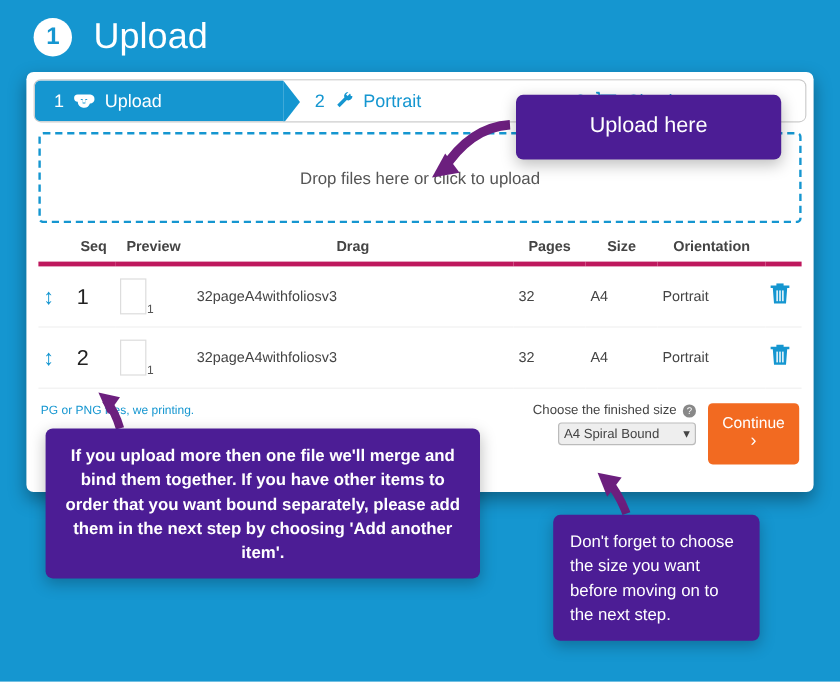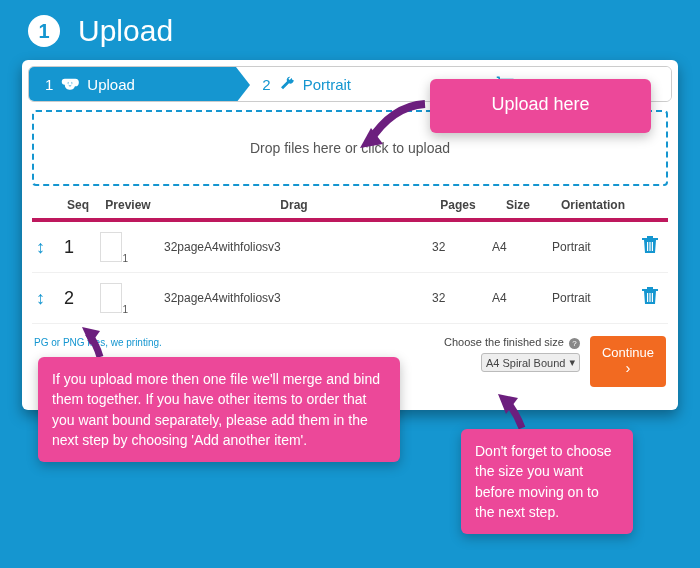--- a/index.html
+++ b/index.html
@@ -90,47 +90,47 @@
     .footer-row {
       display:flex; align-items:flex-start;
       padding:12px 12px 0; gap:10px;
     }
     .footer-msg { font-size:10px; color:#1596d0; flex:1; line-height:1.3; }
     .size-chooser { font-size:11px; color:#444; text-align:right; }
     .size-select {
       margin-top:4px; font-size:11px;
       border:1px solid #bbb; background:#eee;
       padding:2px 4px; border-radius:3px;
-      display:inline-flex; align-items:center; gap:4px;
+      display:inline-flex; align-items:center; gap:20px;
     }
     .btn-continue {
       background:#f26a21; color:#fff;
       border:none; border-radius:4px;
       font-size:13px; padding:10px 12px;
       display:flex; flex-direction:column; align-items:center;
       line-height:1.1;
     }
     .btn-continue .chev { font-size:15px; }
 
     .callout {
-      position:absolute; background:#ec4899; color:#fff;
+      position:absolute; background:#4c1d95; color:#fff;
       border-radius:6px; padding:12px 14px;
       font-size:14px; line-height:1.45;
       box-shadow:0 4px 12px rgba(0,0,0,.25);
     }
     .callout h3 { font-size:18px; font-weight:500; margin-bottom:4px; text-align:center; }
     .callout .body { font-size:14px; text-align:center; }
     .arrow { position:absolute; }
     .arrow svg { display:block; }
 
     #c-upload { left:430px; top:79px; width:221px; }
     #c-upload .body { padding:0 2px; }
 
     #c-merge { left:38px; top:357px; width:362px; text-align:left; font-size:15px; }
-    #c-merge .body { text-align:left; }
+    #c-merge .body { text-align:center;font-weight:bold; }
 
     #c-size { left:461px; top:429px; width:172px; text-align:left; }
     #c-size .body { text-align:left; }
 
     #arrow-upload { left:357px; top:98px; width:70px; height:55px; }
     #arrow-merge  { left:80px;  top:325px; width:40px; height:34px; }
     #arrow-size   { left:494px; top:392px; width:40px; height:38px; }
   </style>
 </head>
 <body>

